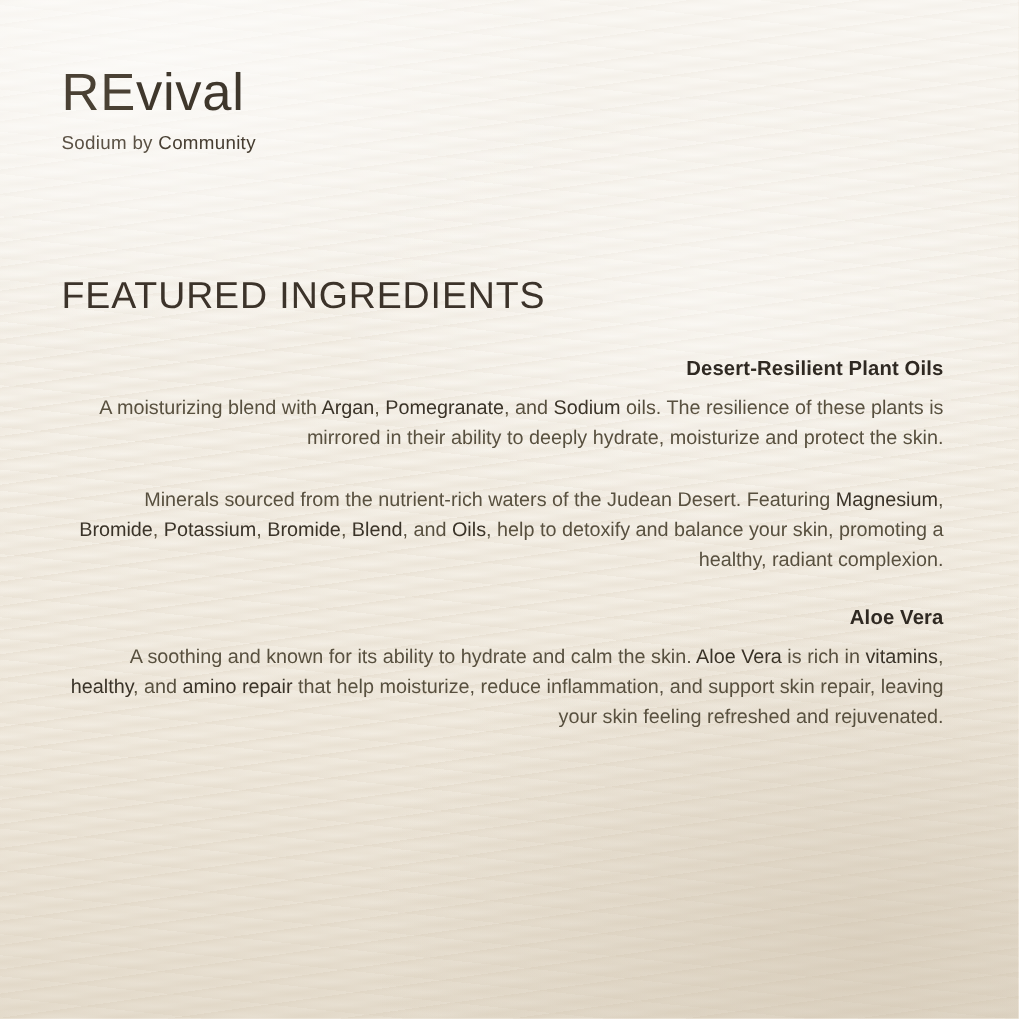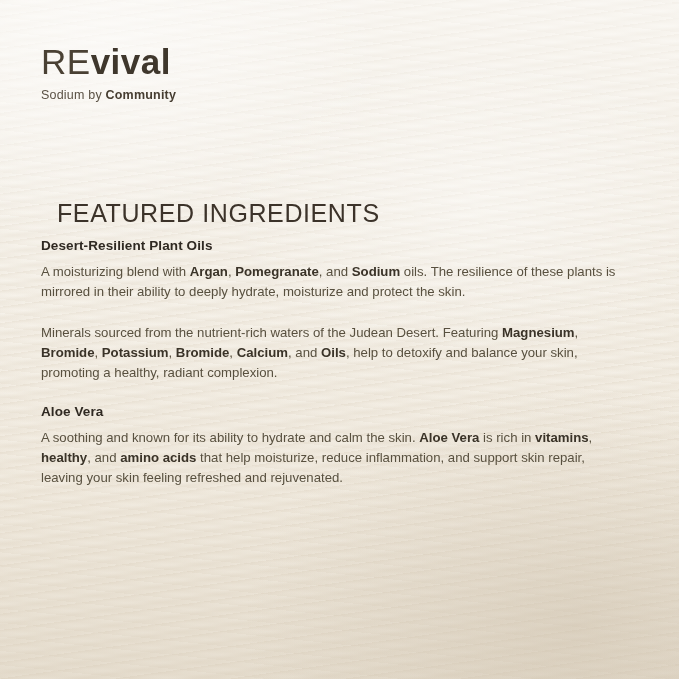--- a/index.html
+++ b/index.html
@@ -59,49 +59,50 @@
     letter-spacing: 0.5px;
     line-height: 1;
     color: #3a3128;
     white-space: nowrap;
   }
   .logo-re {
     font-weight: normal;
     color: #4a4134;
   }
   .logo-vival {
-    font-weight: bold;
+    font-weight: normal;
     color: #3f372c;
   }
   .logo-tag {
     margin-top: 9px;
     font-size: 12.5px;
     color: #5a5144;
     letter-spacing: 0.2px;
     white-space: nowrap;
   }
   .logo-tag .strong {
-    font-weight: bold;
+    font-weight: normal;
     color: #463d31;
   }
   .headline {
     position: absolute;
     left: 41px;
     top: 183px;
     font-size: 25px;
     letter-spacing: 0.6px;
     color: #3c332a;
     font-weight: normal;
-    margin: 16px;
+    margin: 0;
   }
   .sections {
     position: absolute;
     left: 41px;
     top: 238px;
     width: 588px;
+    text-align: right;
   }
   .section {
     margin-bottom: 21px;
   }
   .section:last-child {
     margin-bottom: 16px;
   }
   .section-title {
     font-size: 13.5px;
     font-weight: bold;
@@ -110,21 +111,21 @@
     letter-spacing: 0.1px;
   }
   .section-body {
     font-size: 13.2px;
     line-height: 1.52;
     color: #58503f;
     margin: 0;
   }
   .section-body b {
     color: #3a3328;
-    font-weight: bold;
+    font-weight: normal;
   }
 </style>
 </head>
 <body>
 
 <div class="page">
   <div class="texture"></div>
 
   <div class="content">
 
@@ -136,23 +137,23 @@
     <h1 class="headline">FEATURED INGREDIENTS</h1>
 
     <div class="sections">
 
       <div class="section">
         <h2 class="section-title">Desert-Resilient Plant Oils</h2>
         <p class="section-body">A moisturizing blend with <b>Argan</b>, <b>Pomegranate</b>, and <b>Sodium</b> oils. The resilience of these plants is mirrored in their ability to deeply hydrate, moisturize and protect the skin.</p>
       </div>
 
       <div class="section">
-        <p class="section-body">Minerals sourced from the nutrient-rich waters of the Judean Desert. Featuring <b>Magnesium</b>, <b>Bromide</b>, <b>Potassium</b>, <b>Bromide</b>, <b>Calcium</b>, and <b>Oils</b>, help to detoxify and balance your skin, promoting a healthy, radiant complexion.</p>
+        <p class="section-body">Minerals sourced from the nutrient-rich waters of the Judean Desert. Featuring <b>Magnesium</b>, <b>Bromide</b>, <b>Potassium</b>, <b>Bromide</b>, <b>Blend</b>, and <b>Oils</b>, help to detoxify and balance your skin, promoting a healthy, radiant complexion.</p>
       </div>
 
       <div class="section">
         <h2 class="section-title">Aloe Vera</h2>
-        <p class="section-body">A soothing and known for its ability to hydrate and calm the skin. <b>Aloe Vera</b> is rich in <b>vitamins</b>, <b>healthy</b>, and <b>amino acids</b> that help moisturize, reduce inflammation, and support skin repair, leaving your skin feeling refreshed and rejuvenated.</p>
+        <p class="section-body">A soothing and known for its ability to hydrate and calm the skin. <b>Aloe Vera</b> is rich in <b>vitamins</b>, <b>healthy</b>, and <b>amino repair</b> that help moisturize, reduce inflammation, and support skin repair, leaving your skin feeling refreshed and rejuvenated.</p>
       </div>
 
     </div>
   </div>
 </div>
 
 </body></html>

